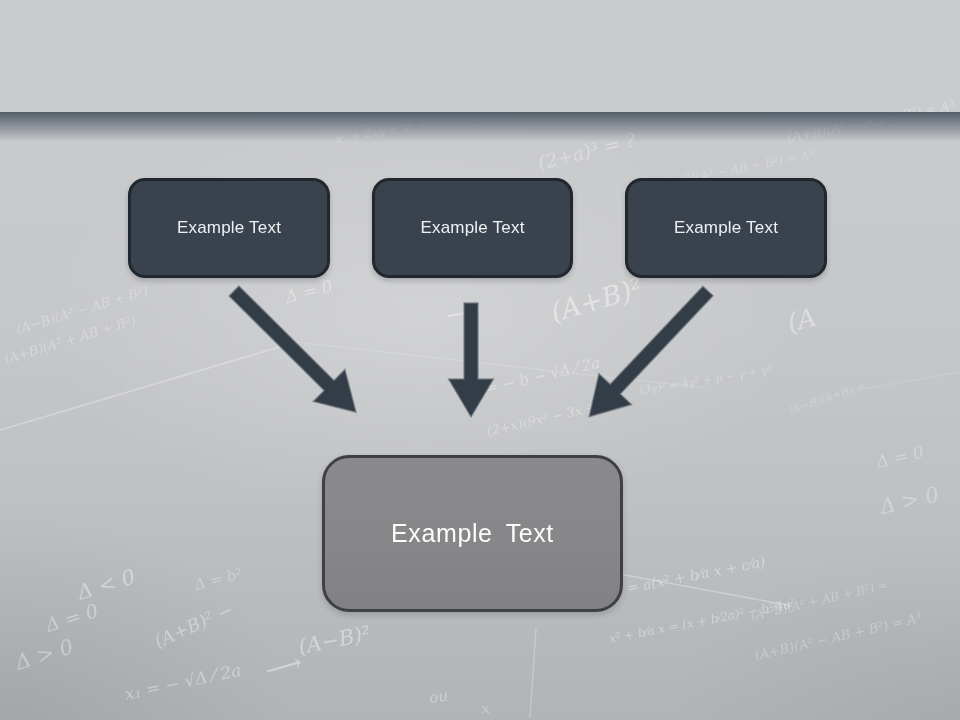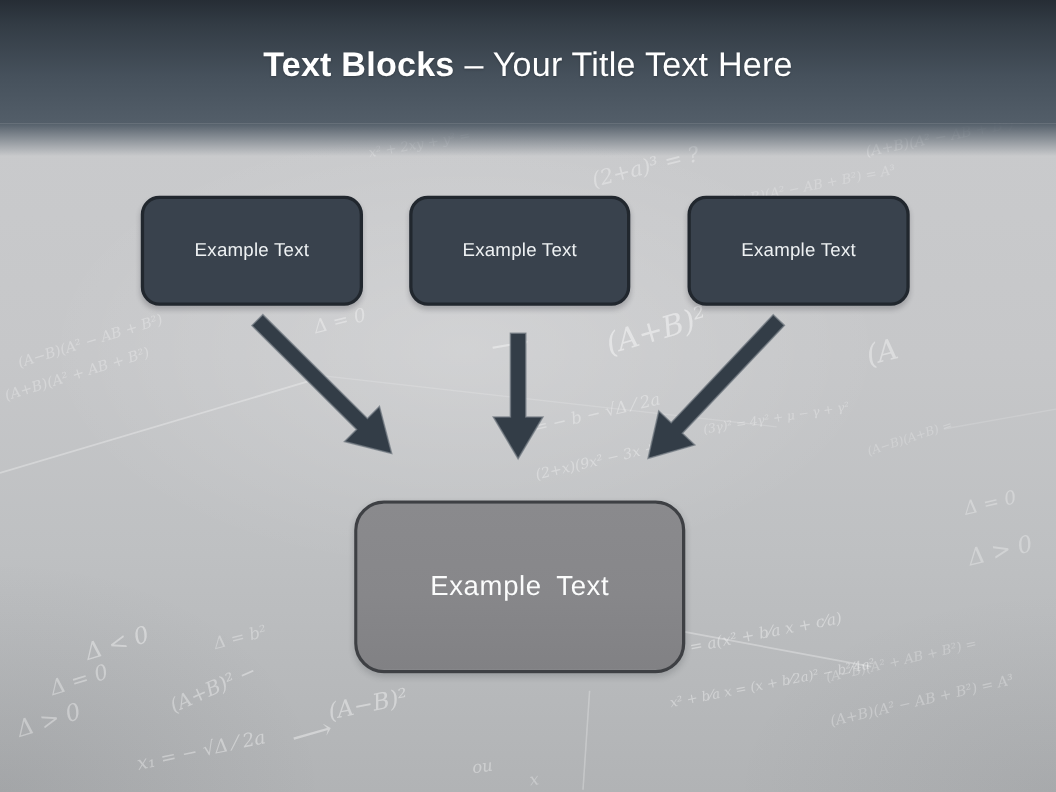--- a/index.html
+++ b/index.html
@@ -107,25 +107,20 @@
         <text transform="translate(628,593) rotate(-11)" font-size="14" opacity="0.38" class="chalk">= a(x² + b⁄a x + c⁄a)</text>
         <text transform="translate(610,643) rotate(-11)" font-size="12" opacity="0.36" class="chalk">x² + b⁄a x = (x + b⁄2a)² − b²⁄4a²</text>
         <text transform="translate(548,568) rotate(-9)" font-size="12" opacity="0.22" class="chalk">(A−B)²</text>
         <text transform="translate(752,620) rotate(-13)" font-size="12" opacity="0.26" class="chalk">(A−B)(A² + AB + B²) =</text>
         <text transform="translate(756,660) rotate(-13)" font-size="13" opacity="0.3" class="chalk">(A+B)(A² − AB + B²) = A³</text>
       </g>
   </svg>
 
   <div class="light-overlay"></div>
 
-  <div class="header">
-    <h1 class="title">
-      <span class="t-bold">Text Blocks</span><span class="t-rest">– Your Title Text Here</span>
-    </h1>
-  </div>
   <div class="header-fade"></div>
 
   <div class="tblock tb1">
     <span class="lbl">Example Text</span>
   </div>
   <div class="tblock tb2">
     <span class="lbl">Example Text</span>
   </div>
   <div class="tblock tb3">
     <span class="lbl">Example Text</span>

